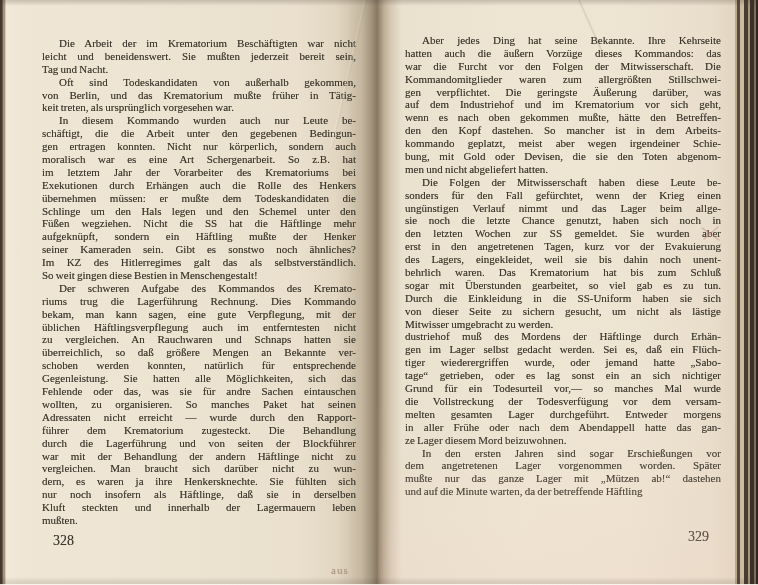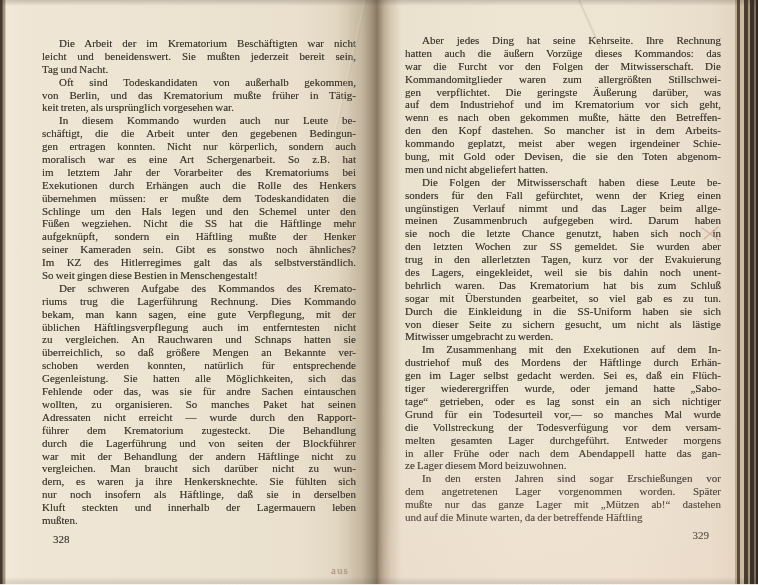--- a/index.html
+++ b/index.html
@@ -83,21 +83,21 @@
   .para { margin:0; }
   .line {
     font-size:11px; line-height:12.9px; word-spacing:-0.5px;
     text-align:justify; text-align-last:justify;
     white-space:normal; overflow:hidden; height:12.9px;
     text-shadow:0 0 .4px rgba(59,54,44,.55);
   }
   .line.first { text-indent:17px; }
   .line.last  { text-align-last:left; }
   .page-number {
-    position:absolute; font-size:11px;
+    position:absolute; font-size:14px;
     text-shadow:0 0 .4px rgba(59,54,44,.55);
   }
   #pn-left  { left:47px; top:533px; }
   #pn-right { right:26px; top:529px; }
 </style>
 </head>
 <body>
 
 <div id="scan">
 
@@ -150,49 +150,47 @@
           <div class="line last">mußten.</div>
         </div>
       </div>
     <div id="pn-left" class="page-number">328</div>
     <div id="crease-left" class="crease"></div>
   </div>
 
   <div id="right-page" class="page">
     <div id="right-text" class="text-block">
         <div class="para">
-          <div class="line first">Aber jedes Ding hat seine Kehrseite. Ihre Rechnung</div>
+          <div class="line first">Aber jedes Ding hat seine Bekannte. Ihre Kehrseite</div>
           <div class="line">hatten auch die äußern Vorzüge dieses Kommandos: das</div>
           <div class="line">war die Furcht vor den Folgen der Mitwisserschaft. Die</div>
           <div class="line">Kommandomitglieder waren zum allergrößten Stillschwei-</div>
           <div class="line">gen verpflichtet. Die geringste Äußerung darüber, was</div>
           <div class="line">auf dem Industriehof und im Krematorium vor sich geht,</div>
           <div class="line">wenn es nach oben gekommen mußte, hätte den Betreffen-</div>
           <div class="line">den den Kopf dastehen. So mancher ist in dem Arbeits-</div>
           <div class="line">kommando geplatzt, meist aber wegen irgendeiner Schie-</div>
           <div class="line">bung, mit Gold oder Devisen, die sie den Toten abgenom-</div>
           <div class="line last">men und nicht abgeliefert hatten.</div>
         </div>
         <div class="para">
           <div class="line first">Die Folgen der Mitwisserschaft haben diese Leute be-</div>
           <div class="line">sonders für den Fall gefürchtet, wenn der Krieg einen</div>
           <div class="line">ungünstigen Verlauf nimmt und das Lager beim allge-</div>
-          <div class="line">meinen Zusammenbruch aufgegeben wird. Darum haben</div>
           <div class="line">sie noch die letzte Chance genutzt, haben sich noch in</div>
           <div class="line">den letzten Wochen zur SS gemeldet. Sie wurden aber</div>
-          <div class="line">trug in den allerletzten Tagen, kurz vor der Evakuierung</div>
+          <div class="line">erst in den angetretenen Tagen, kurz vor der Evakuierung</div>
           <div class="line">des Lagers, eingekleidet, weil sie bis dahin noch unent-</div>
           <div class="line">behrlich waren. Das Krematorium hat bis zum Schluß</div>
           <div class="line">sogar mit Überstunden gearbeitet, so viel gab es zu tun.</div>
           <div class="line">Durch die Einkleidung in die SS-Uniform haben sie sich</div>
           <div class="line">von dieser Seite zu sichern gesucht, um nicht als lästige</div>
           <div class="line last">Mitwisser umgebracht zu werden.</div>
         </div>
         <div class="para">
-          <div class="line first">Im Zusammenhang mit den Exekutionen auf dem In-</div>
           <div class="line">dustriehof muß des Mordens der Häftlinge durch Erhän-</div>
           <div class="line">gen im Lager selbst gedacht werden. Sei es, daß ein Flüch-</div>
           <div class="line">tiger wiederergriffen wurde, oder jemand hatte „Sabo-</div>
           <div class="line">tage“ getrieben, oder es lag sonst ein an sich nichtiger</div>
           <div class="line">Grund für ein Todesurteil vor,— so manches Mal wurde</div>
           <div class="line">die Vollstreckung der Todesverfügung vor dem versam-</div>
           <div class="line">melten gesamten Lager durchgeführt. Entweder morgens</div>
           <div class="line">in aller Frühe oder nach dem Abendappell hatte das gan-</div>
           <div class="line last">ze Lager diesem Mord beizuwohnen.</div>
         </div>

